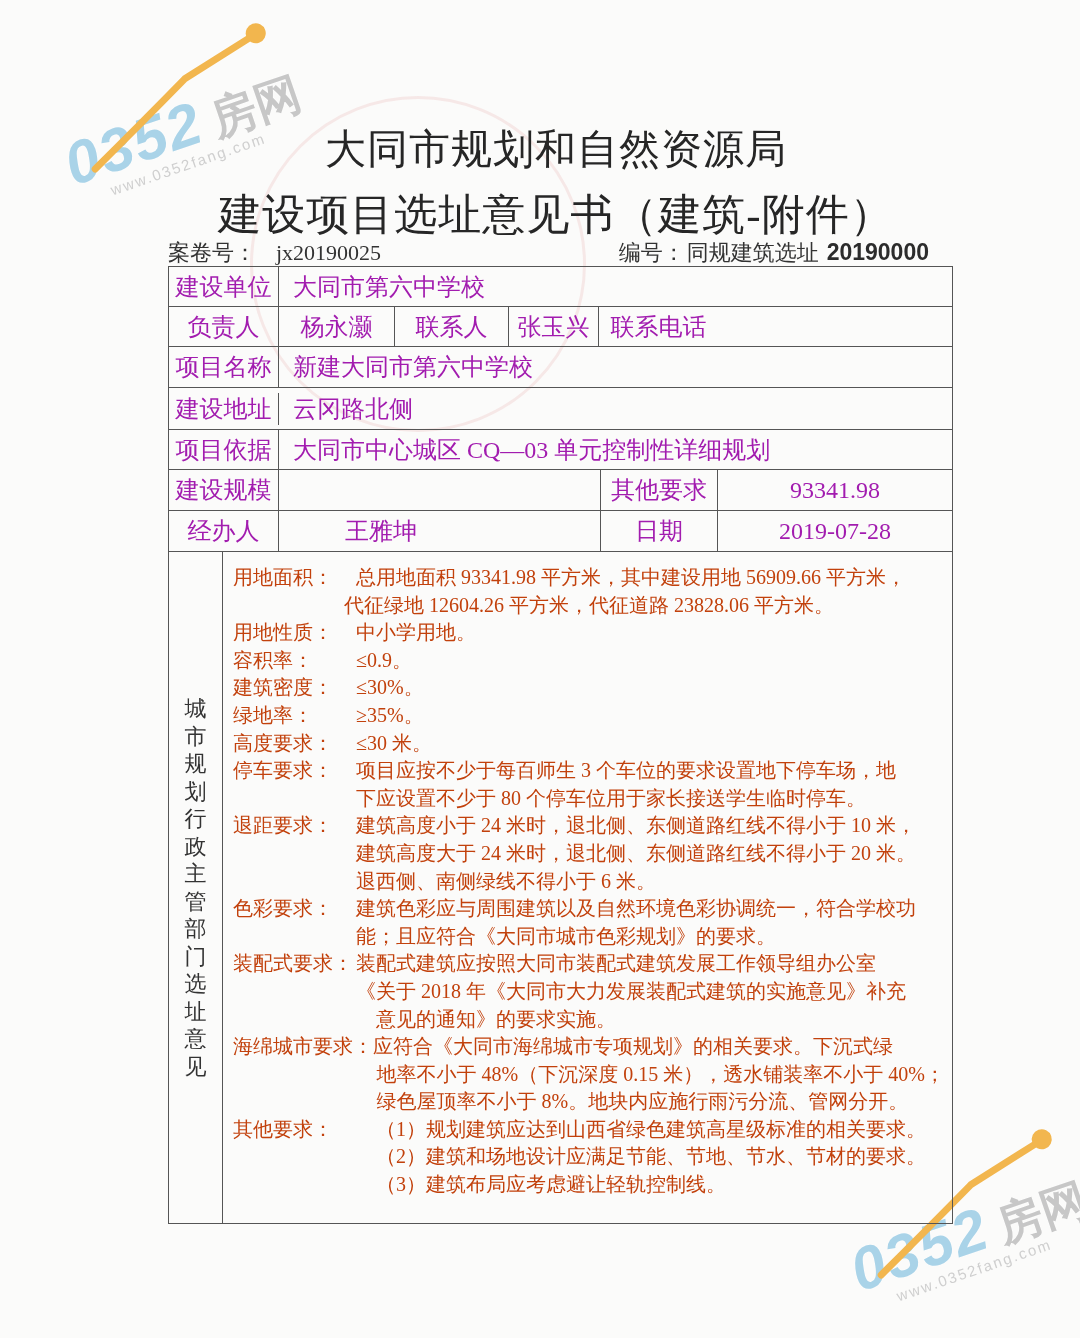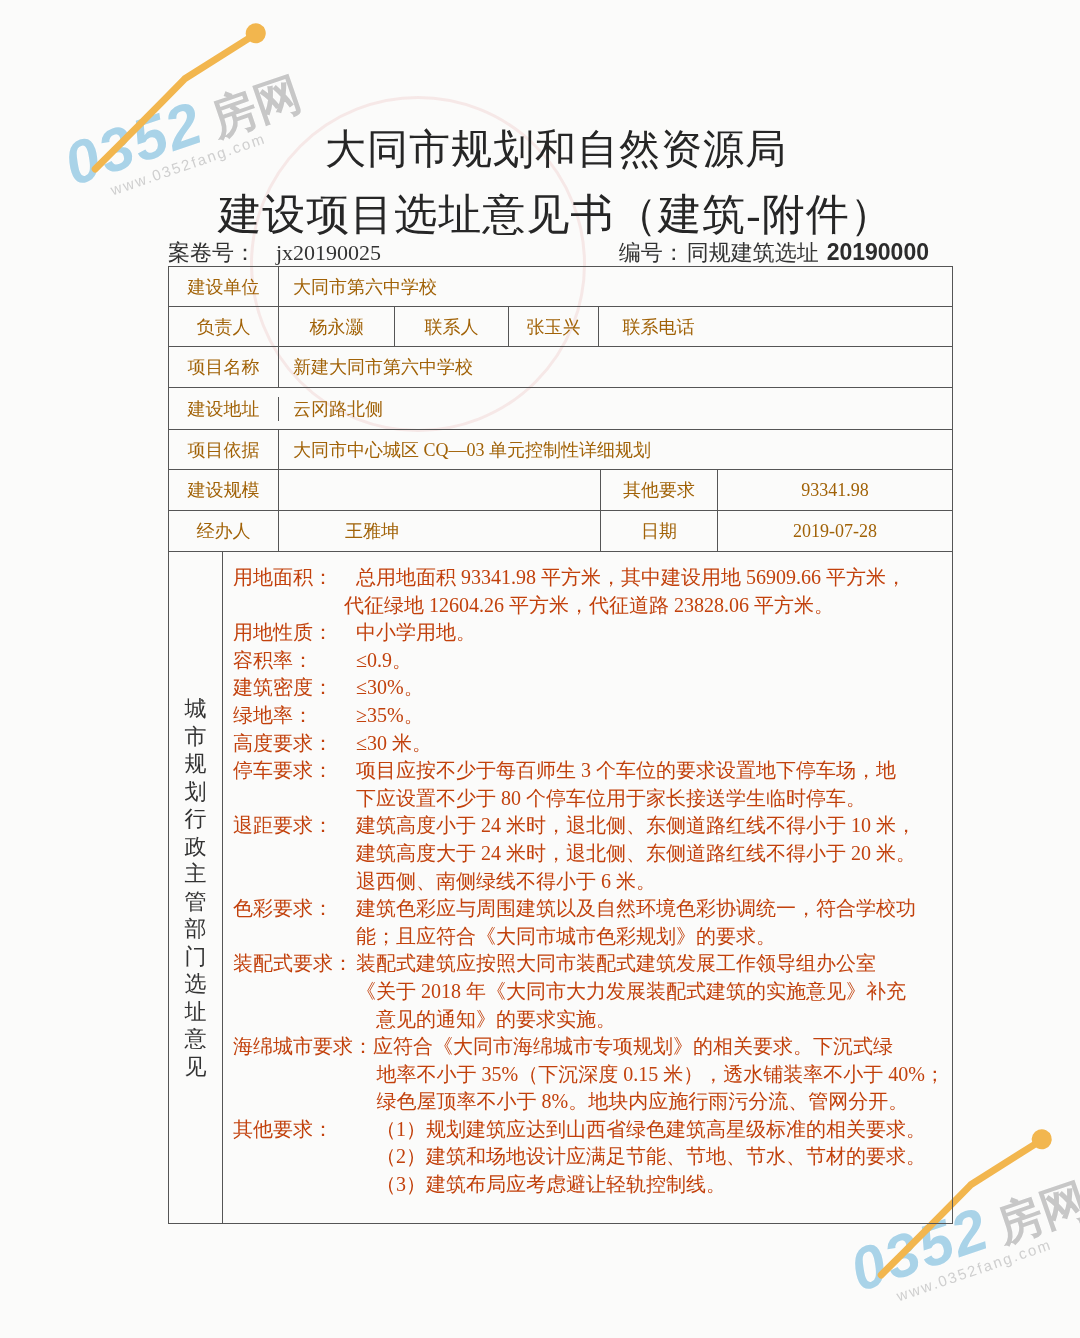--- a/index.html
+++ b/index.html
@@ -64,21 +64,21 @@
   
   .doc-table{
     position:absolute;top:266px;left:168px;width:785px;z-index:1;
     border:1px solid #555;box-sizing:border-box;background:transparent;
   }
   .trow{display:flex;border-bottom:1px solid #555;box-sizing:border-box;}
   .trow:last-child{border-bottom:none;}
   .tcell{
     border-right:1px solid #555;box-sizing:border-box;
     display:flex;align-items:center;justify-content:center;
-    font-size:18px;color:#a16207;overflow:hidden;white-space:nowrap;
+    font-size:24px;color:#a21caf;overflow:hidden;white-space:nowrap;
   }
   .tcell:last-child{border-right:none;}
   .tcell.left{justify-content:flex-start;padding-left:14px;}
   .w-label{width:110px;flex:none;}
   .w-fill{flex:1;}
   .h40{height:40px;} .h41{height:41px;} .h42{height:42px;align-items:center;}
   .w116{width:116px;flex:none;text-align:right;} .w114{width:114px;flex:none;}
   .w90{width:90px;flex:none;}   .w119{width:119px;flex:none;}
   .w322{width:322px;flex:none;} .w117{width:117px;flex:none;}
   .pad66{padding-left:66px;justify-content:flex-start;}
@@ -237,21 +237,21 @@
             <div class="req-line"><span class="req-label">色彩要求：</span><span>建筑色彩应与周围建筑以及自然环境色彩协调统一，符合学校功</span></div>
             <div class="req-line" style="margin-left: 123px;">能；且应符合《大同市城市色彩规划》的要求。</div>
           </div>
           <div>
             <div class="req-line"><span class="req-label">装配式要求：</span><span>装配式建筑应按照大同市装配式建筑发展工作领导组办公室</span></div>
             <div class="req-line" style="margin-left: 123px;">《关于 2018 年《大同市大力发展装配式建筑的实施意见》补充</div>
             <div class="req-line" style="margin-left: 123px;">　意见的通知》的要求实施。</div>
           </div>
           <div>
             <div class="req-line"><span class="req-label">海绵城市要求：</span><span>应符合《大同市海绵城市专项规划》的相关要求。下沉式绿</span></div>
-            <div class="req-line" style="margin-left: 143.5px;">地率不小于 35%（下沉深度 0.15 米），透水铺装率不小于 40%；</div>
+            <div class="req-line" style="margin-left: 143.5px;">地率不小于 48%（下沉深度 0.15 米），透水铺装率不小于 40%；</div>
             <div class="req-line" style="margin-left: 143.5px;">绿色屋顶率不小于 8%。地块内应施行雨污分流、管网分开。</div>
           </div>
           <div>
             <div class="req-line"><span class="req-label">其他要求：</span><span>　（1）规划建筑应达到山西省绿色建筑高星级标准的相关要求。</span></div>
             <div class="req-line" style="margin-left: 123px;">　（2）建筑和场地设计应满足节能、节地、节水、节材的要求。</div>
             <div class="req-line" style="margin-left: 123px;">　（3）建筑布局应考虑避让轻轨控制线。</div>
           </div>
         </div>
     </div>
 

